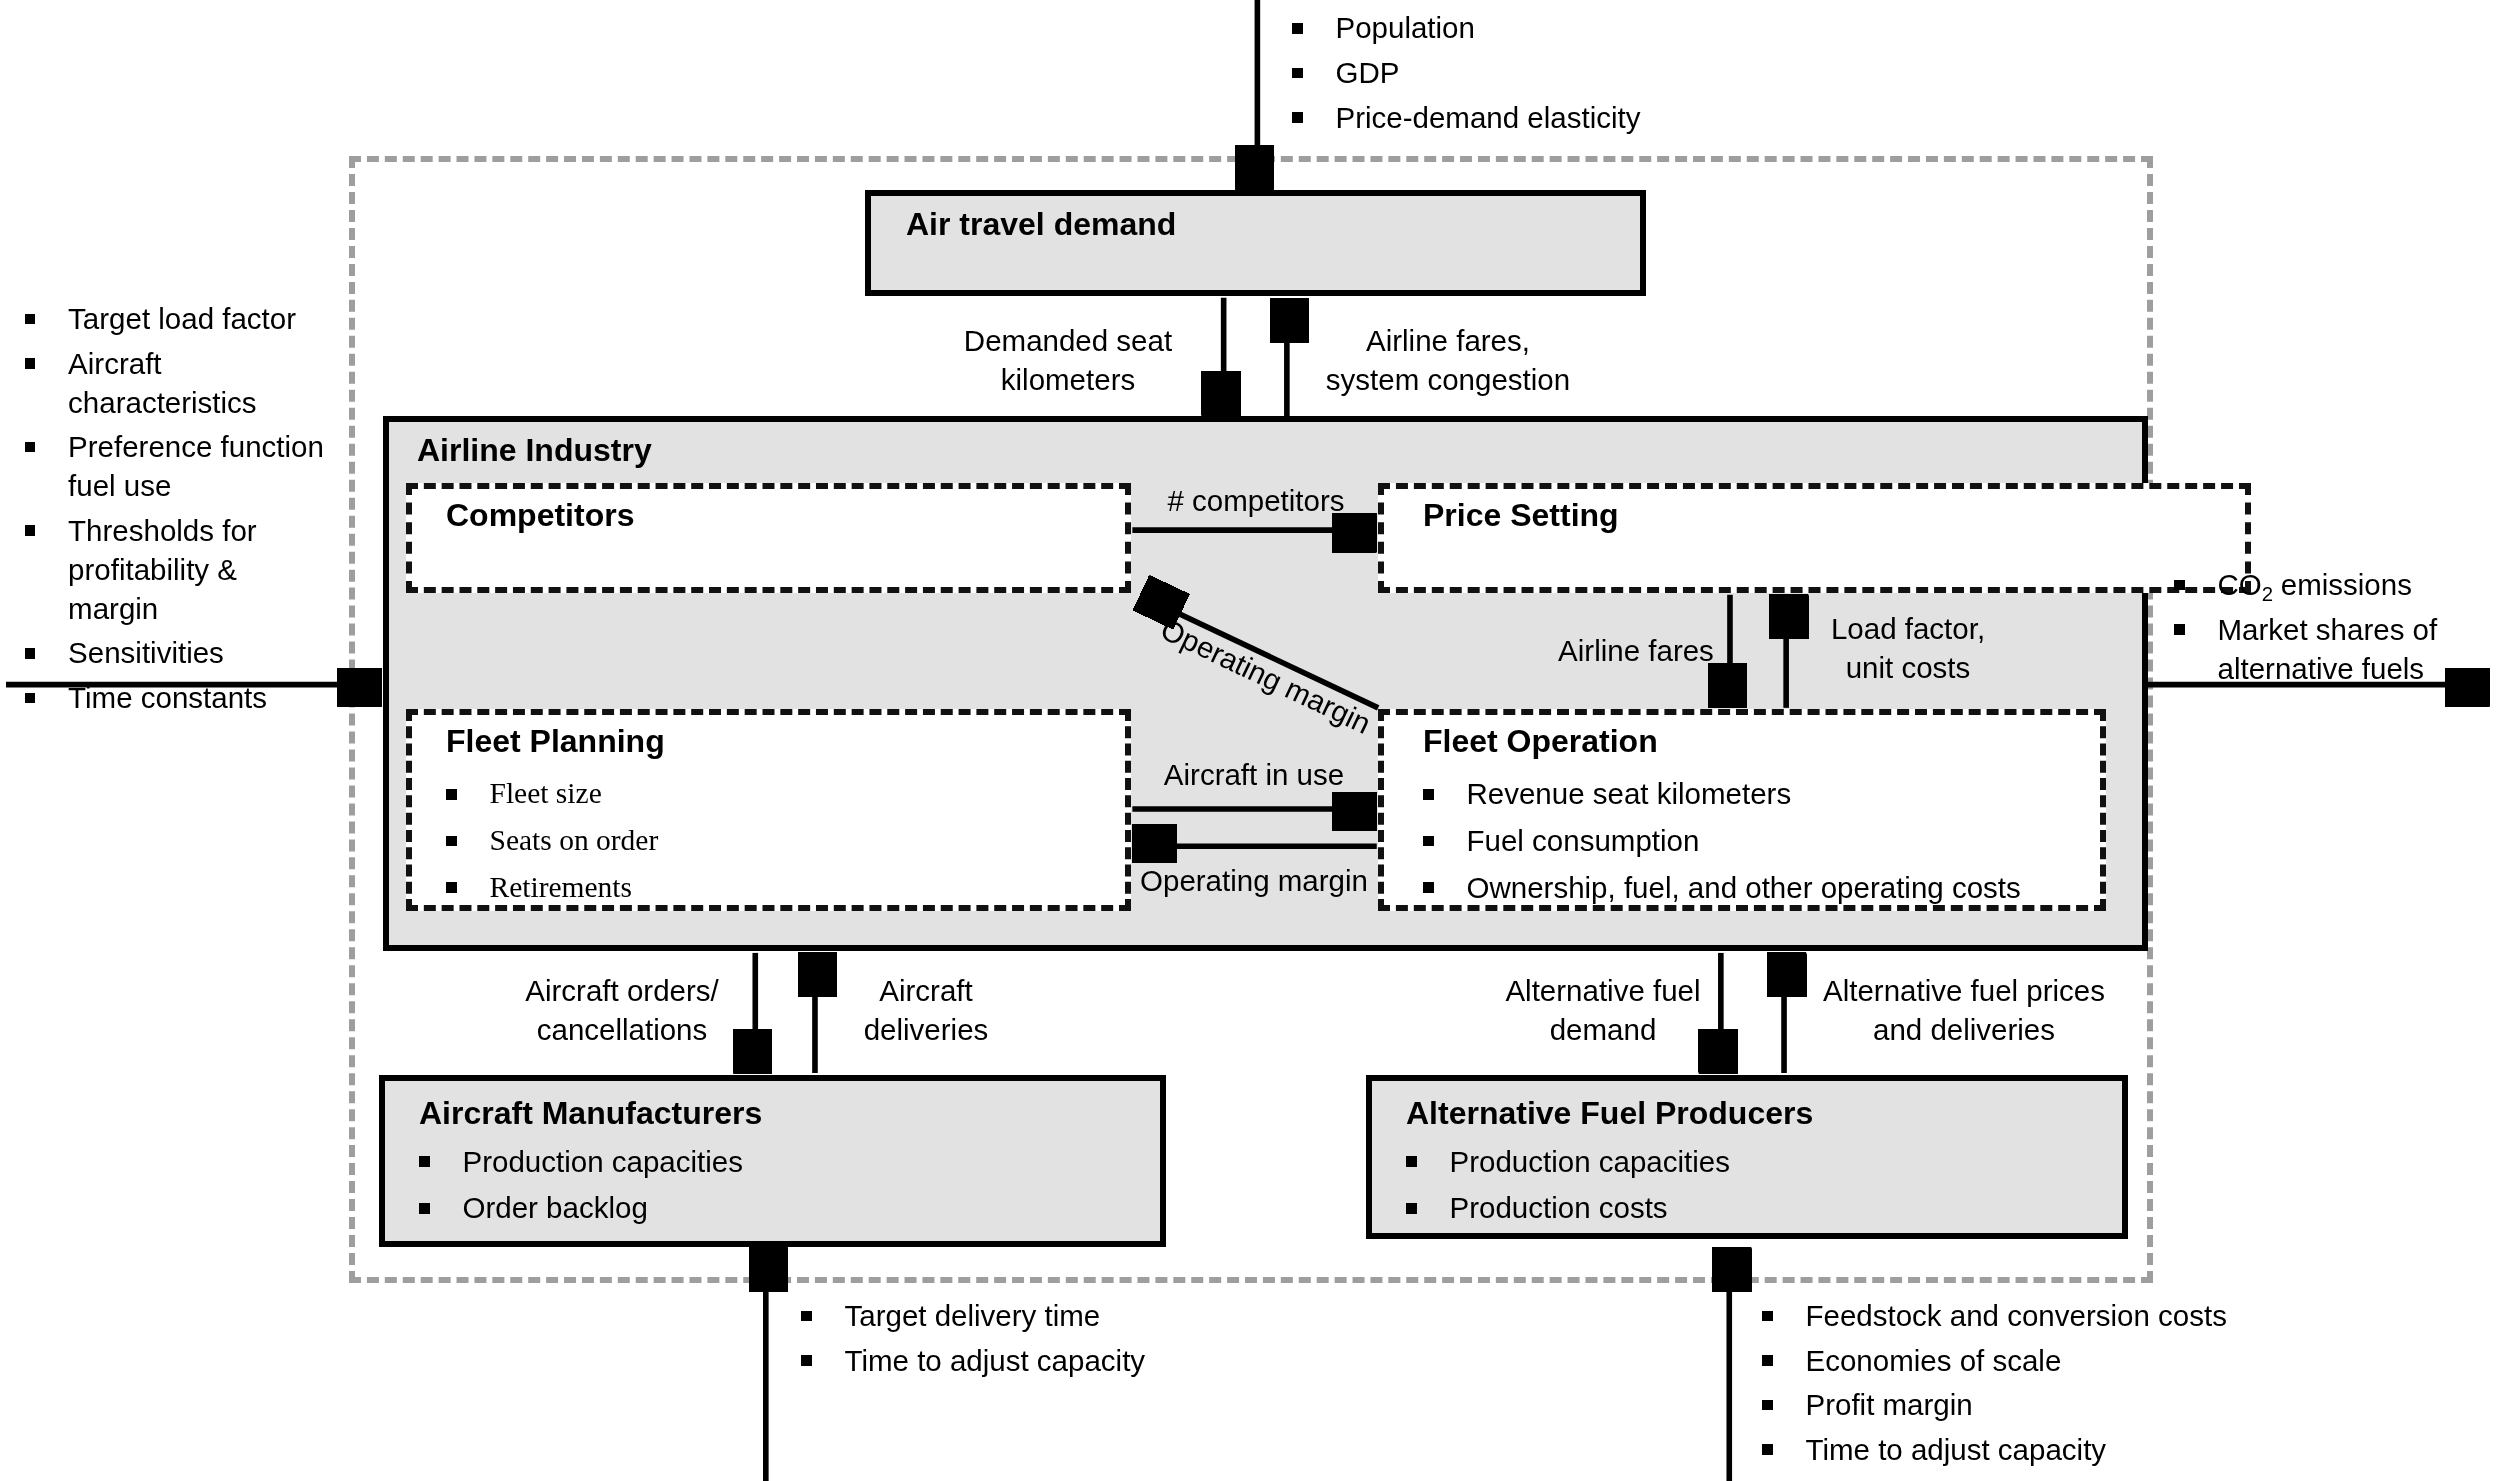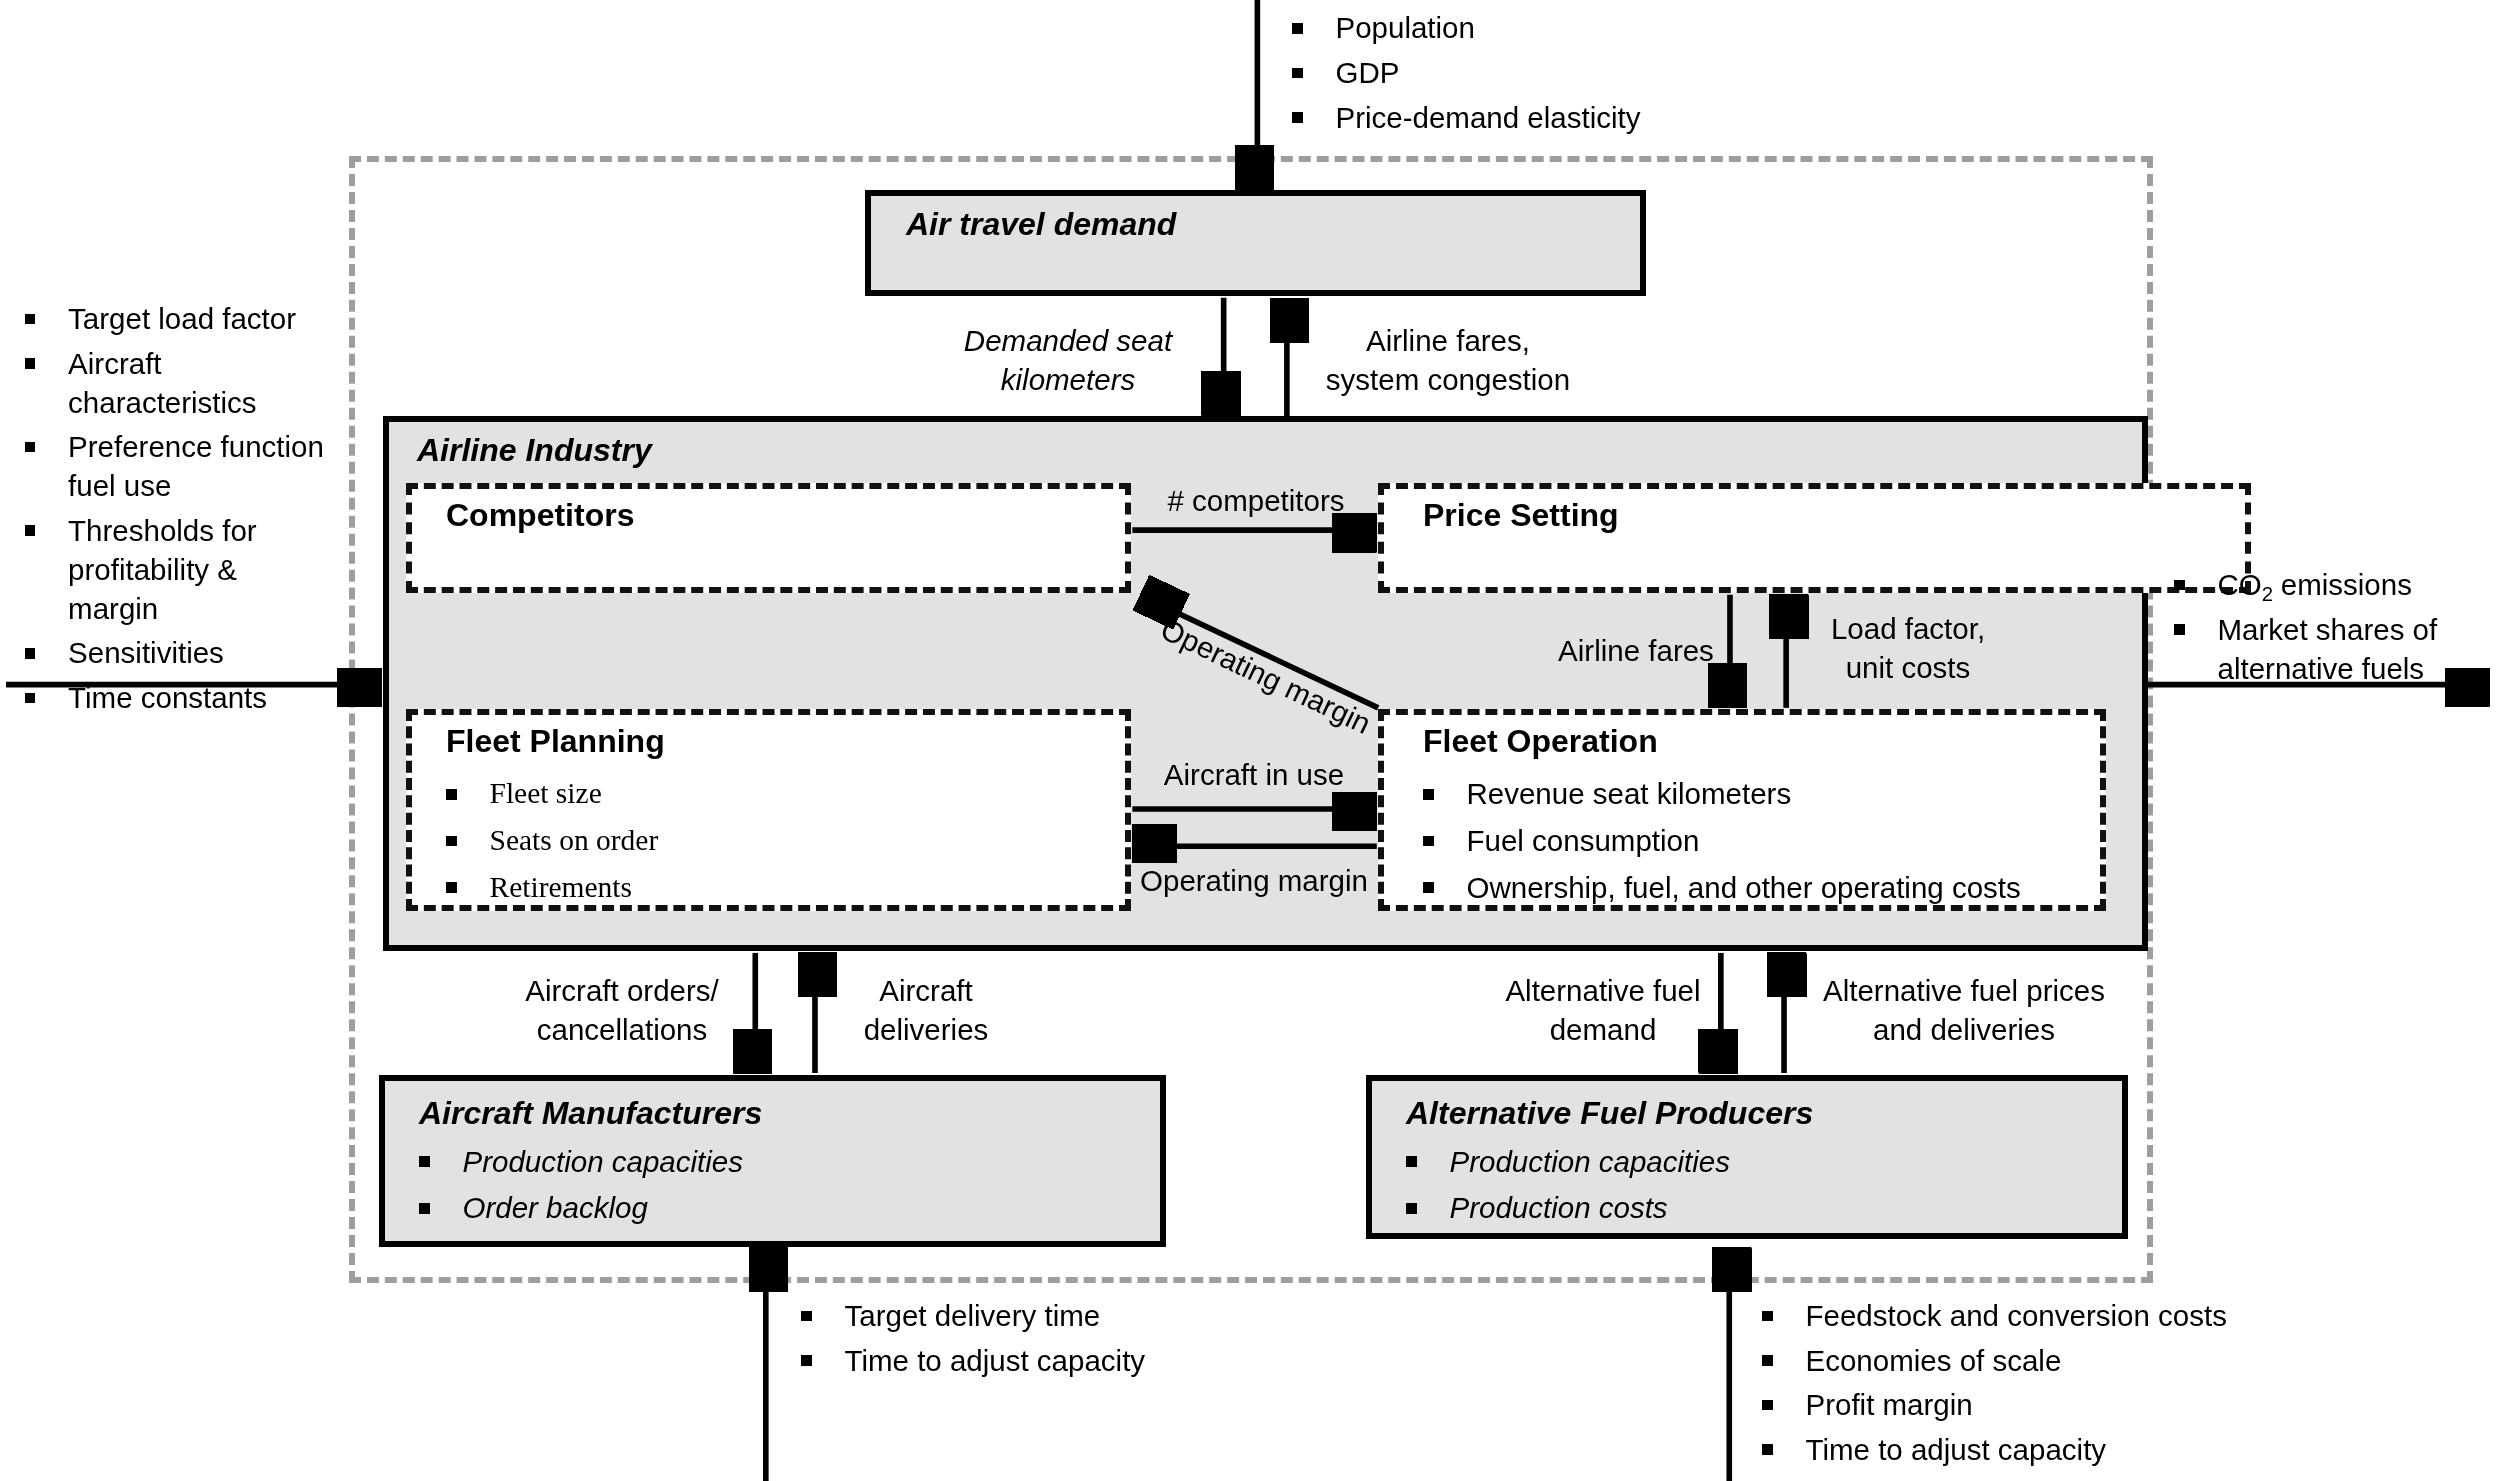--- a/index.html
+++ b/index.html
@@ -1,19 +1,19 @@
 <!DOCTYPE html>
 <html style="font-size:11.2px"><head>
 <meta charset="utf-8">
 <style>
   html,body{margin:0;padding:0;background:#fff;}
   .canvas{position:relative;width:2500px;height:1481px;background:#ffffff;
           font-family:"Liberation Sans","DejaVu Sans",sans-serif;color:#000;overflow:hidden;}
   .abs{position:absolute;box-sizing:border-box;}
-  .graybox{background:#e2e2e2;border:6.3px solid #000;font-style:italic;}
+  .graybox{background:#e2e2e2;border:6.3px solid #000;}
   .innerbox{background:#ffffff;border:6.3px dashed #111;}
   .boundary{border:6.3px dashed #9e9e9e;background:transparent;}
   .boxtitle{font-weight:bold;font-size:32px;line-height:37px;}
   .lbl{position:absolute;font-size:29.5px;line-height:39px;text-align:center;transform:translate(-50%,-50%);white-space:nowrap;}
   .lbl.rot{transform:translate(-50%,-50%) rotate(25.5deg);}
   .blist{list-style:none;margin:0;padding:0;}
   .blist li{display:flex;align-items:flex-start;margin:0 0 5.6px 0;font-size:29.5px;line-height:39px;}
   .blist .sq{flex:0 0 auto;width:10.5px;height:10.5px;background:#000;margin:14.7px 33px 0 0;}
   .boxlist li{margin-bottom:7.7px;}
   .subscript{font-size:20.4px;line-height:0;vertical-align:-6.3px;}
@@ -184,21 +184,21 @@
     <li>
         <span class="sq"></span>
         <span>Profit margin</span>
       </li>
     <li>
         <span class="sq"></span>
         <span>Time to adjust capacity</span>
       </li>
   </ul>
 
-  <div class="lbl" style="left:1068px;top:360px;font-style:italic;">
+  <div class="lbl" style="left:1068px;top:360px;">
     <div>Demanded seat</div>
     <div>kilometers</div>
   </div>
   <div class="lbl" style="left:1448px;top:360px;">
     <div>Airline fares,</div>
     <div>system congestion</div>
   </div>
   <div class="lbl" style="left:1256px;top:500px;"># competitors</div>
   <div class="lbl rot" style="left:1266px;top:676px;">Operating margin</div>
   <div class="lbl" style="left:1636px;top:650px;">Airline fares</div>

